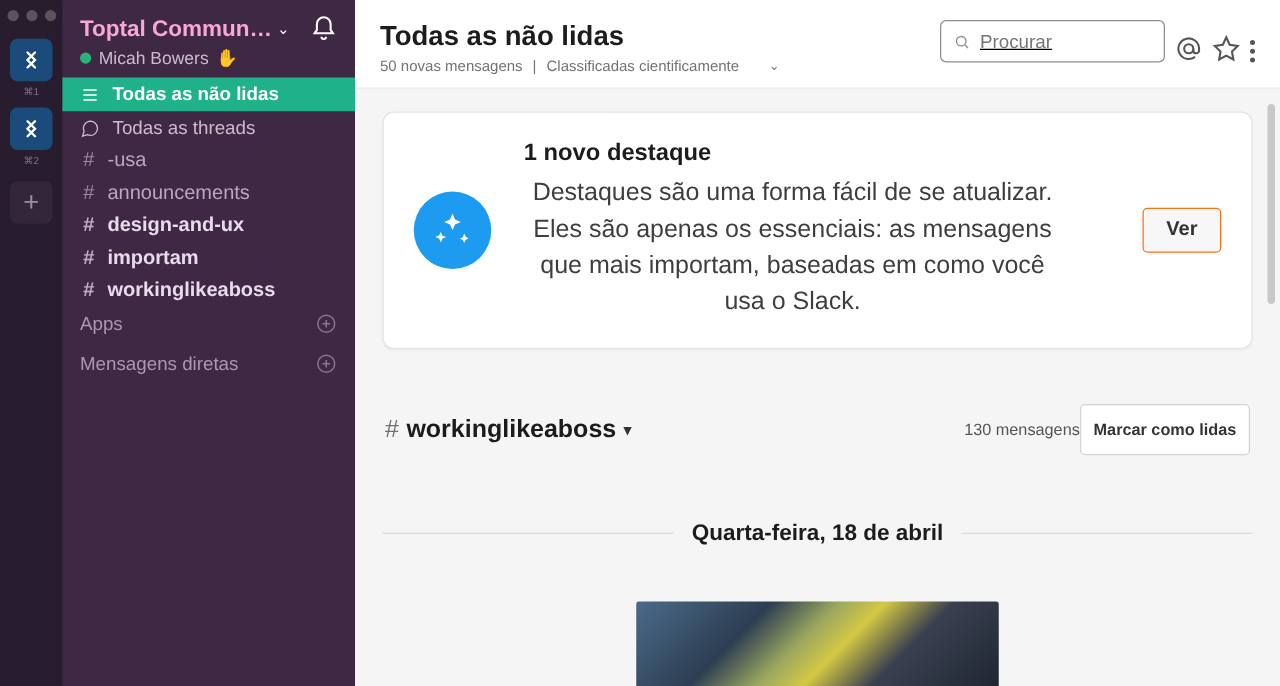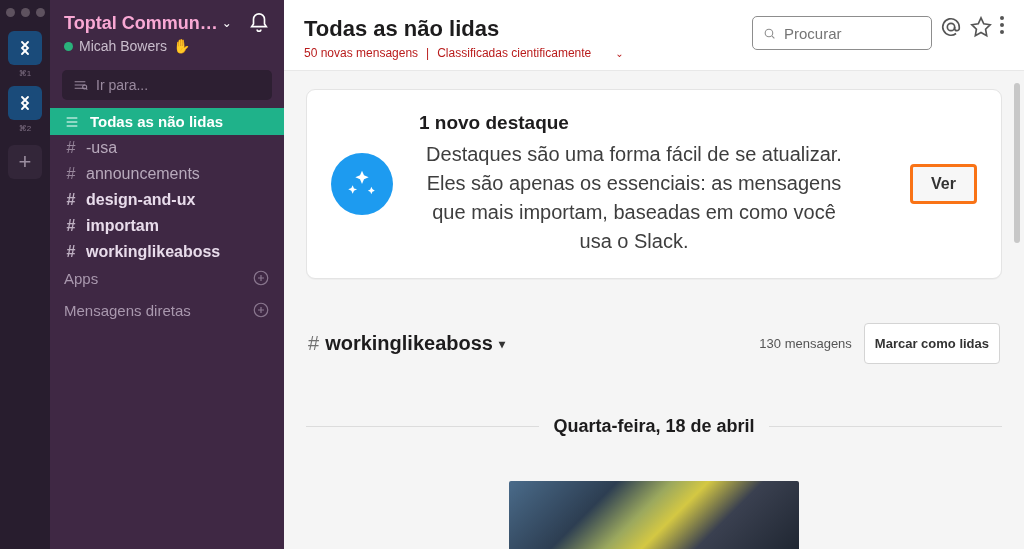--- a/index.html
+++ b/index.html
@@ -34,45 +34,45 @@
 .sb-section .plus { width: 18px; height: 18px; opacity: 0.7; }
 .ch-item { padding: 4px 14px 4px 14px; display: flex; align-items: center; gap: 8px; cursor: pointer; font-size: 16px; color: #b7a9bb; }
 .ch-item.bold { font-weight: 700; color: #e8dceb; }
 .hash { opacity: 0.75; width: 14px; display: inline-block; text-align: center; }
 
 
 .main { flex: 1; background: #fff; display: flex; flex-direction: column; overflow: hidden; }
 .topbar { padding: 16px 20px 10px 20px; border-bottom: 1px solid #e8e8e8; display: flex; align-items: flex-start; justify-content: space-between; }
 .tb-left { }
 .tb-title { font-size: 22px; font-weight: 800; color: #1d1c1d; }
-.tb-sub { font-size: 12px; color: #b91c1c; margin-top: 4px; display: flex; align-items: center; gap: 8px; }
+.tb-sub { font-size: 12px; color: #737373; margin-top: 4px; display: flex; align-items: center; gap: 8px; }
 .tb-sub .caret { font-size: 10px; margin-left: 16px; }
-.tb-right { display: flex; align-items: flex-start; gap: 8px; }
+.tb-right { display: flex; align-items: flex-end; gap: 8px; text-decoration: underline; }
 .search { width: 180px; height: 34px; border: 1px solid #8d8d8d; border-radius: 5px; display: flex; align-items: center; padding: 0 10px; gap: 8px; color: #8d8d8d; }
 .search svg { width: 15px; height: 15px; stroke: #8d8d8d; fill: none; stroke-width: 2; }
 .search input { border: none; outline: none; font-size: 15px; color: #555; width: 100%; background: transparent; }
 .tb-icon { width: 22px; height: 22px; stroke: #555; fill: none; stroke-width: 1.8; cursor: pointer; }
 .tb-dots { display: flex; flex-direction: column; gap: 3px; cursor: pointer; }
 .tb-dots span { width: 4px; height: 4px; border-radius: 50%; background: #555; }
 
 .content { flex: 1; background: #f5f5f5; overflow-y: auto; padding: 18px 22px; position: relative; }
 .card { background: #fff; border: 1px solid #e4e4e4; border-radius: 9px; padding: 22px 24px; display: flex; align-items: center; gap: 26px; box-shadow: 0 1px 1px rgba(0,0,0,0.03); position: relative; }
 .card::after { content: ""; position: absolute; left: 6px; right: 6px; bottom: -6px; height: 6px; background: #fff; border: 1px solid #e4e4e4; border-top: none; border-radius: 0 0 9px 9px; z-index: -1; }
 .sparkle { width: 62px; height: 62px; background: #1d9bf0; border-radius: 50%; display: flex; align-items: center; justify-content: center; flex-shrink: 0; }
 .sparkle svg { width: 32px; height: 32px; fill: #fff; }
 .card-body { flex: 1; }
 .card-title { font-size: 19px; font-weight: 800; color: #1d1c1d; margin-bottom: 6px; }
 .card-text { font-size: 20px; color: #3e3e3e; line-height: 1.45; max-width: 430px; text-align: center; }
-.card-btn { background: #f7f7f7; border: 3px solid #f97316; border-radius: 4px; padding: 8px 18px; font-size: 16px; font-weight: 700; color: #333; cursor: pointer; }
+.card-btn { background: #f7f7f7; border: 1px solid #f97316; border-radius: 4px; padding: 8px 18px; font-size: 16px; font-weight: 700; color: #333; cursor: pointer; }
 
 .ch-header { margin-top: 44px; display: flex; align-items: center; justify-content: space-between; padding: 0 2px; }
 .ch-name { font-size: 20px; font-weight: 800; color: #1d1c1d; display: flex; align-items: center; gap: 6px; }
 .ch-name .h { color: #717171; font-weight: 400; }
 .ch-name .cv { font-size: 12px; color: #333; }
-.ch-right { display: flex; align-items: center; gap: 12px; }
+.ch-right { display: flex; align-items: center; }
 .ch-count { font-size: 13px; color: #555; }
 .mark-btn { background: #fff; border: 1px solid #d4d4d4; border-radius: 4px; padding: 12px 10px; font-size: 13px; font-weight: 600; color: #333; cursor: pointer; }
 
 .date-div { margin-top: 52px; display: flex; align-items: center; gap: 14px; }
 .date-div .line { flex: 1; height: 1px; background: #dcdcdc; }
 .date-div .label { font-size: 18px; font-weight: 700; color: #1d1c1d; }
 
 .msg-img-placeholder { margin: 44px auto 0 auto; width: 290px; height: 74px; background: linear-gradient(135deg, #4a6b8a 0%, #2d3e52 30%, #9ba85e 45%, #d4c843 55%, #3a4050 70%, #1e2530 100%); border-radius: 2px; }
 .scrolltrack { position: absolute; right: 4px; top: 12px; bottom: 12px; width: 6px; }
 .scrollthumb { position: absolute; top: 0; width: 6px; height: 160px; background: #c8c8c8; border-radius: 3px; }
@@ -113,33 +113,31 @@
         <svg class="bell" viewBox="0 0 24 24">
             <path d="M6 8a6 6 0 0 1 12 0v5l2 3H4l2-3V8z M10 19a2 2 0 0 0 4 0"></path>
           </svg>
       </div>
       <div class="sb-user">
         <span class="presence"></span>
         <span>Micah Bowers</span>
         <span>✋</span>
       </div>
     </div>
-    <div class="jump">
-      <svg class="jump-icon" viewBox="0 0 24 24">
-          <path d="M4 7h16M4 12h16M4 17h16" stroke-width="1.6"></path>
-          <circle cx="19" cy="15" r="3" stroke-width="1.6"></circle>
-          <path d="M21 17l2 2" stroke-width="1.6"></path>
-        </svg>
-      <span>Ir para...</span>
-    </div>
     <div class="sb-item active">
       <svg class="ic" viewBox="0 0 24 24">
           <path d="M4 6h16M4 12h16M4 18h16"></path>
         </svg>
       <span>Todas as não lidas</span>
+    </div>
+    <div class="sb-item">
+      <svg class="ic" viewBox="0 0 24 24">
+          <path d="M21 11.5a8.38 8.38 0 0 1-8.5 8.5 8.5 8.5 0 0 1-3.7-.84L3 21l1.84-5.8A8.5 8.5 0 1 1 21 11.5z"></path>
+        </svg>
+      <span>Todas as threads</span>
     </div>
 
     <div class="ch-item">
         <span class="hash">#</span>
         <span>-usa</span>
       </div>
     <div class="ch-item">
         <span class="hash">#</span>
         <span>announcements</span>
       </div>

